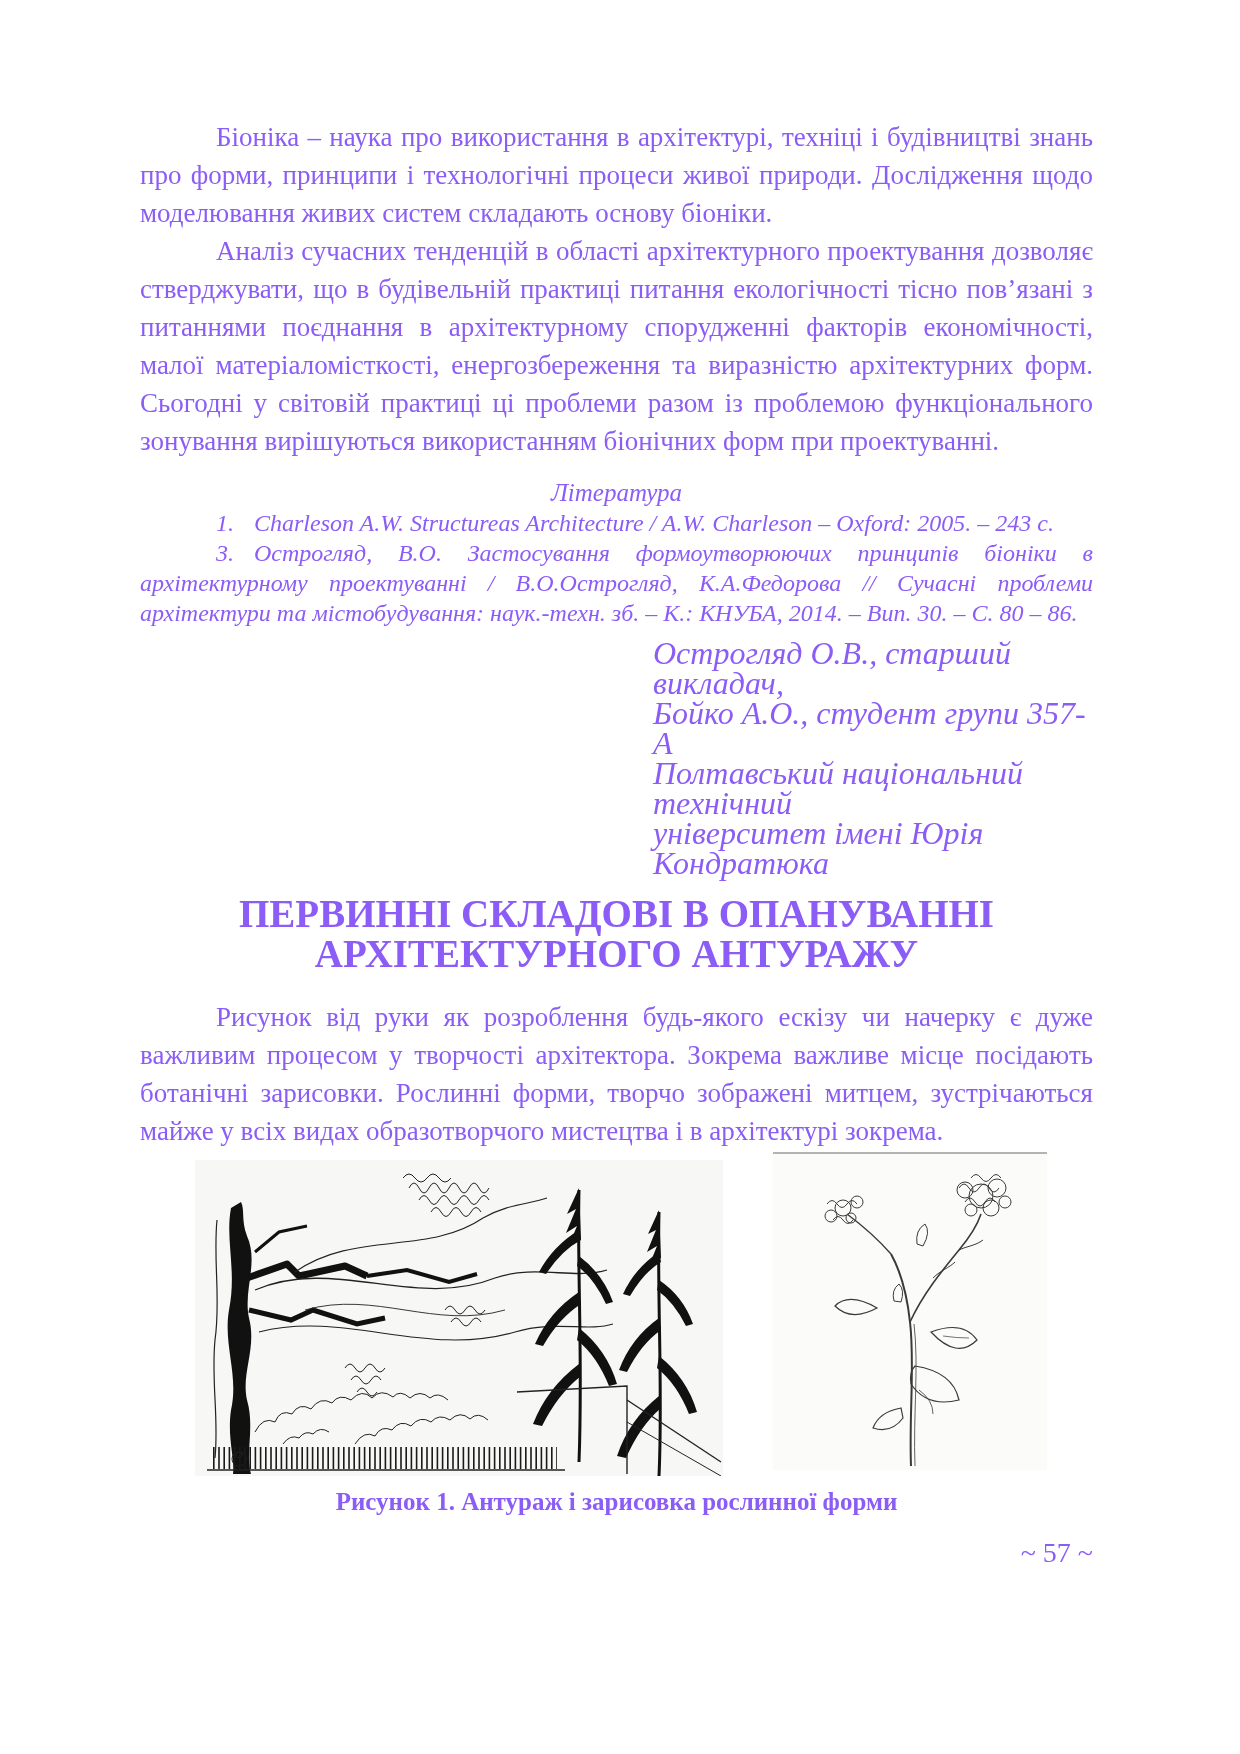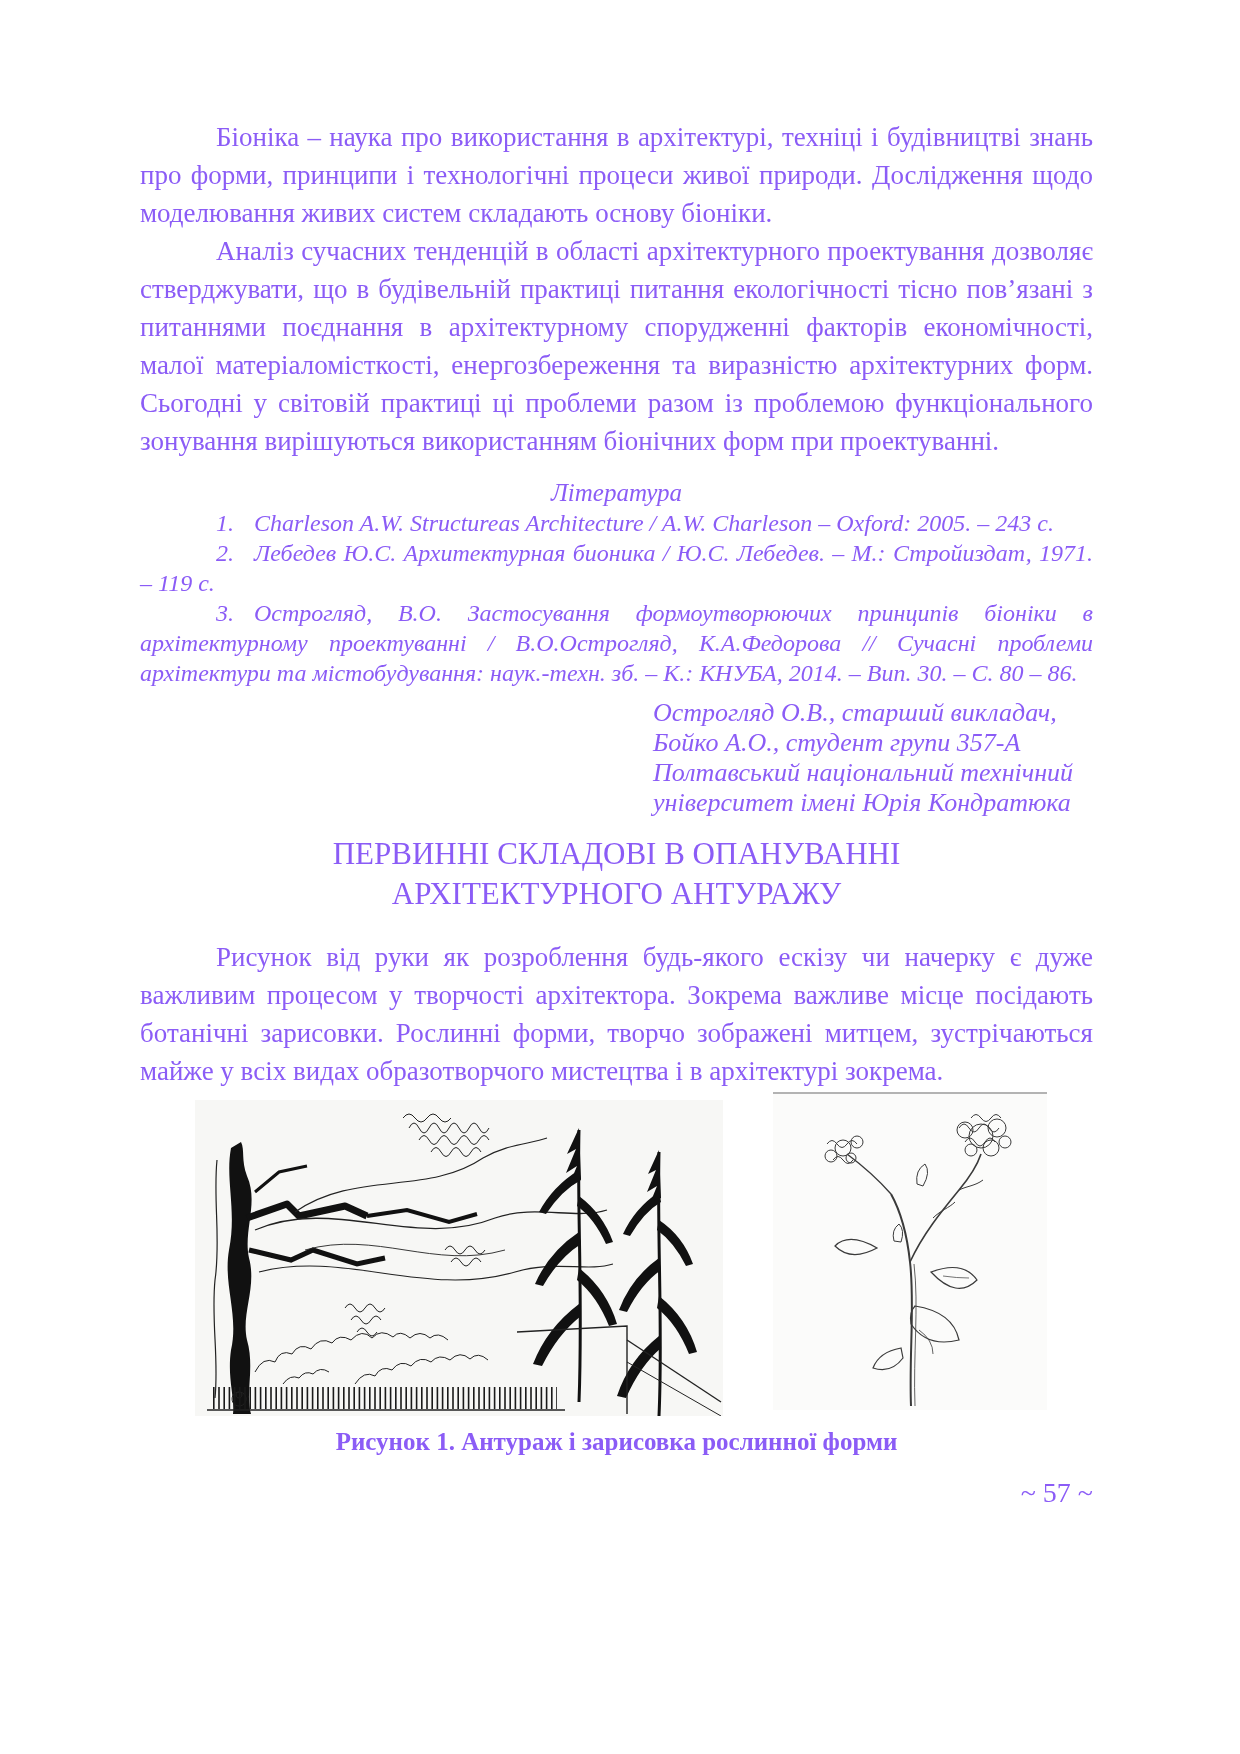--- a/index.html
+++ b/index.html
@@ -23,25 +23,25 @@
     font-style:italic;font-size:25px;line-height:30px;
     text-align:center;margin-top:18px;
   }
   .ref{
     font-style:italic;font-size:24px;line-height:30px;
     text-align:justify;text-indent:76px;margin:0;
   }
   .ref-num{margin-right:20px;}
   .udc{font-weight:bold;font-size:28px;line-height:36px;margin-top:62px;}
   .authors{
-    font-style:italic;font-size:26px;line-height:30px;
+    font-style:italic;font-size:32px;line-height:30px;
     margin-top:10px;margin-left:513px;
   }
   .title{
-    font-weight:normal;font-size:31px;line-height:40px;
+    font-weight:bold;font-size:39px;line-height:40px;
     text-align:center;margin:16px 0 0 0;
   }
   .para-sketch{margin-top:24px;}
   .figure{position:relative;height:324px;margin-top:2px;}
   .fig-left{
     position:absolute;left:55px;top:8px;width:528px;height:316px;
     background:#f7f7f5;
   }
   .fig-right{
     position:absolute;left:633px;top:0;width:274px;height:318px;
@@ -60,21 +60,20 @@
 <body>
 
 <div class="page">
 
   <p class="body-text">Біоніка – наука про використання в архітектурі, техніці і будівництві знань про форми, принципи і технологічні процеси живої природи. Дослідження щодо моделювання живих систем складають основу біоніки.</p>
   <p class="body-text">Аналіз сучасних тенденцій в області архітектурного проектування дозволяє стверджувати, що в будівельній практиці питання екологічності тісно пов’язані з питаннями поєднання в архітектурному спорудженні факторів економічності, малої матеріаломісткості, енергозбереження та виразністю архітектурних форм. Сьогодні у світовій практиці ці проблеми разом із проблемою функціонального зонування вирішуються використанням біонічних форм при проектуванні.</p>
 
   <div class="lit-heading">Література</div>
 
   <p class="ref"><span class="ref-num">1.</span><span>Charleson A.W. Structureas Architecture / A.W. Charleson – Oxford: 2005. – 243 с.</span></p>
-  <p class="ref"><span class="ref-num">2.</span><span>Лебедев Ю.С. Архитектурная бионика / Ю.С. Лебедев. – М.: Стройиздат, 1971. – 119 с.</span></p>
   <p class="ref"><span class="ref-num">3.</span><span>Острогляд, В.О. Застосування формоутворюючих принципів біоніки в архітектурному проектуванні / В.О.Острогляд, К.А.Федорова // Сучасні проблеми архітектури та містобудування: наук.-техн. зб. – К.: КНУБА, 2014. – Вип. 30. – С. 80 – 86.</span></p>
 
 
   <div class="authors">
     <div>Острогляд О.В., старший викладач,</div>
     <div>Бойко А.О., студент групи 357-А</div>
     <div>Полтавський національний технічний</div>
     <div>університет імені Юрія Кондратюка</div>
   </div>
 

